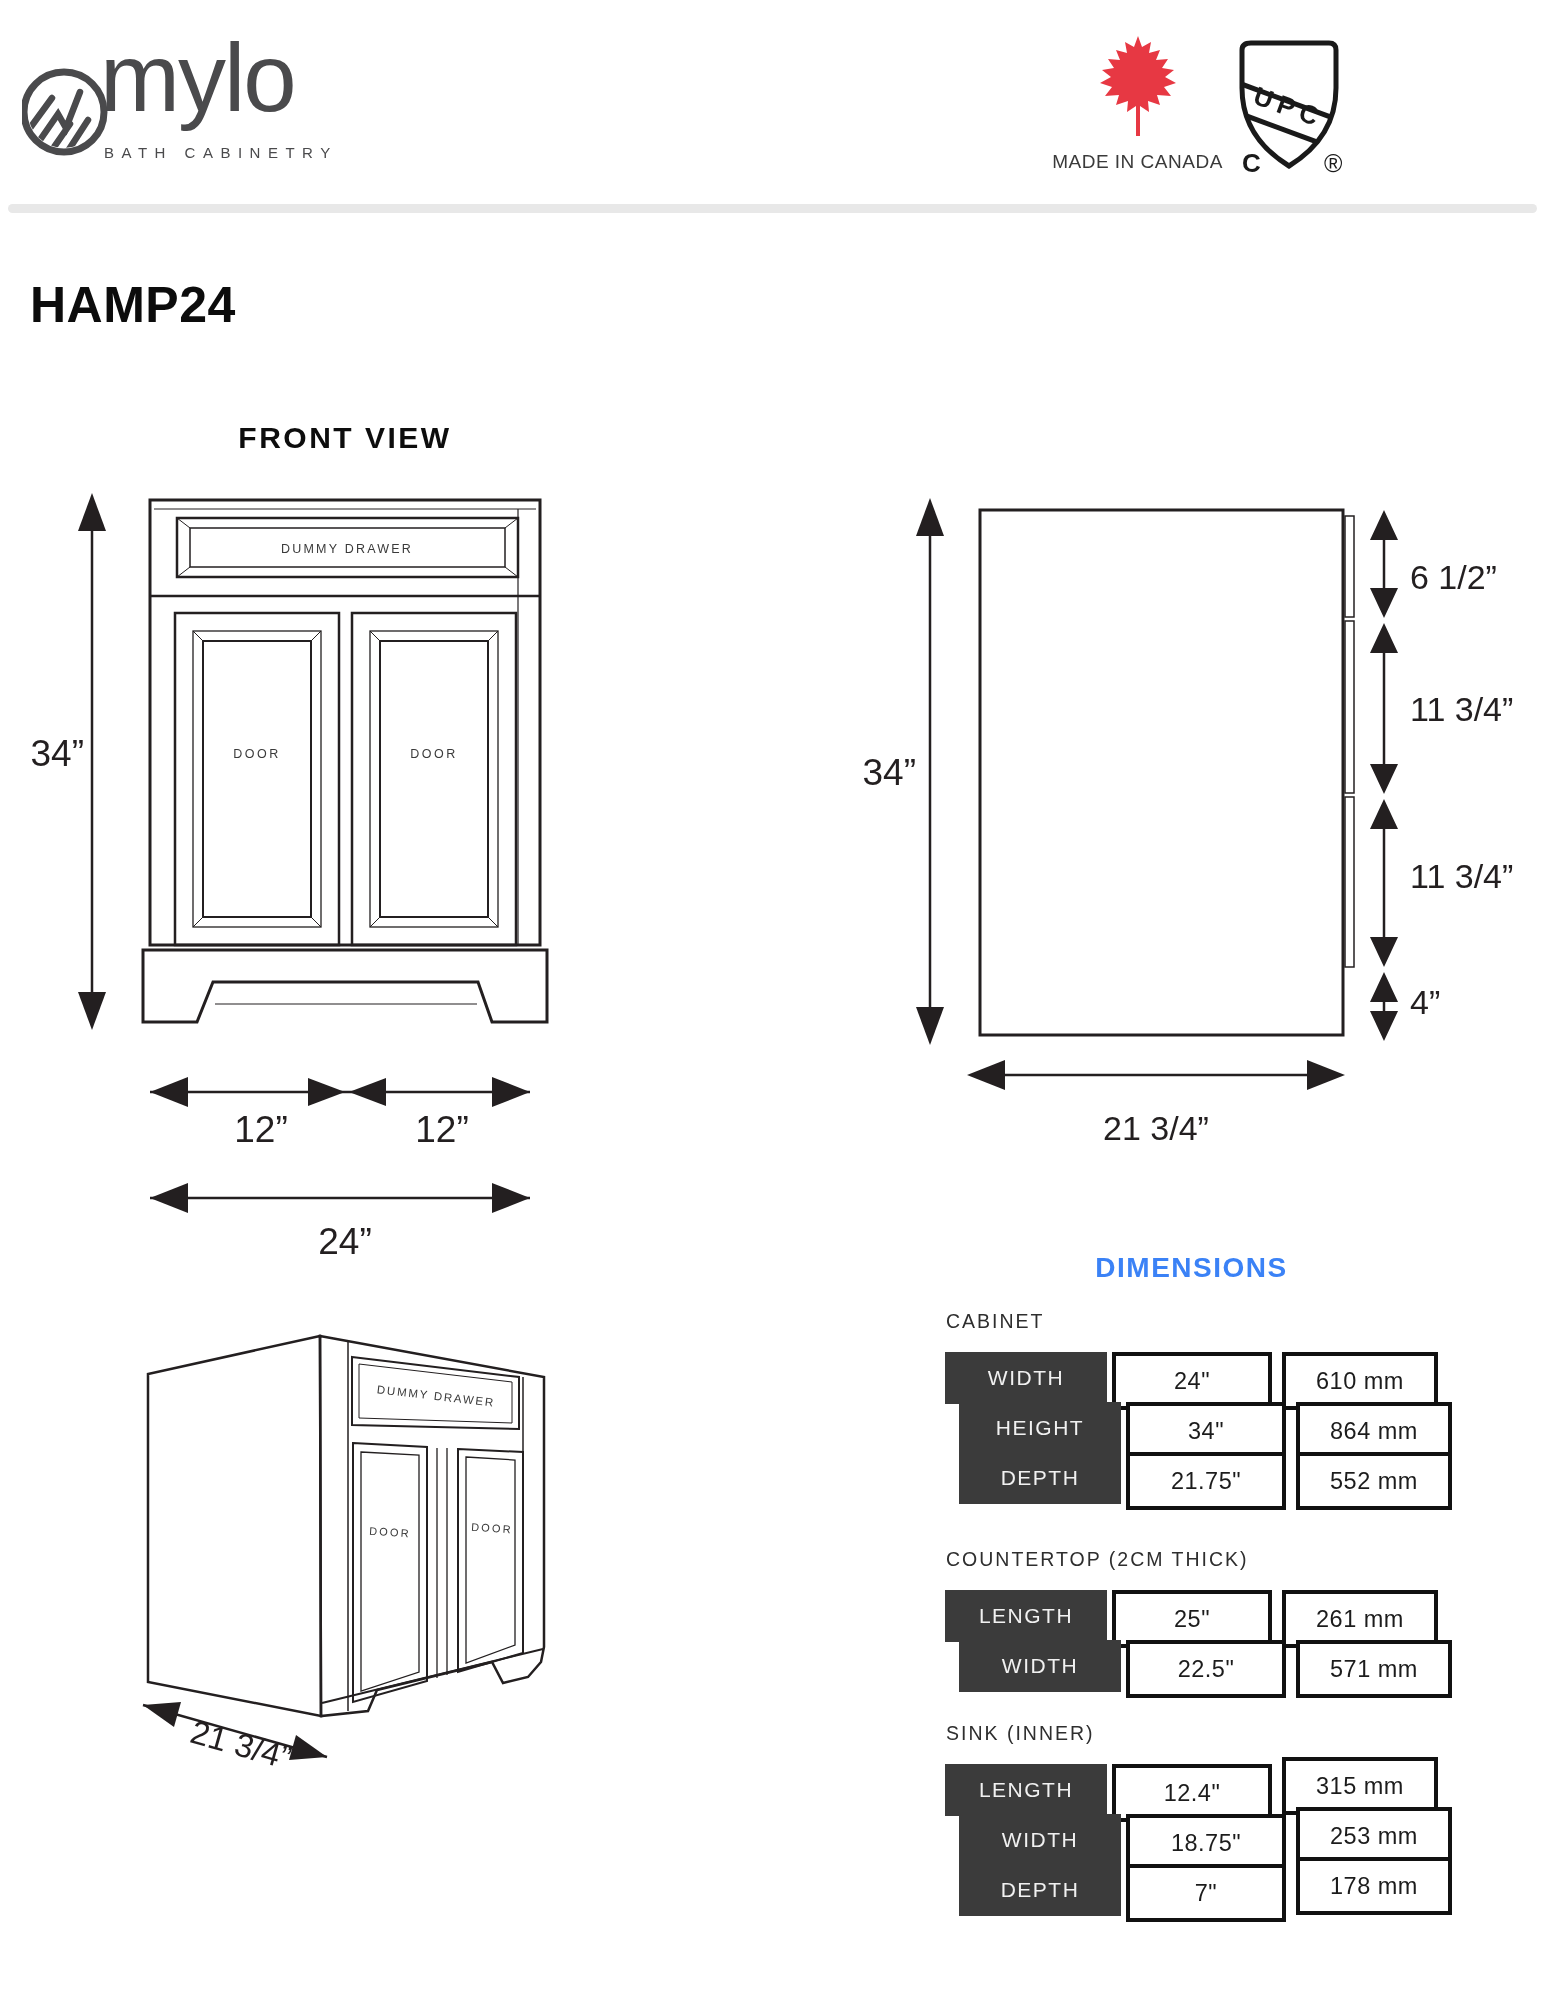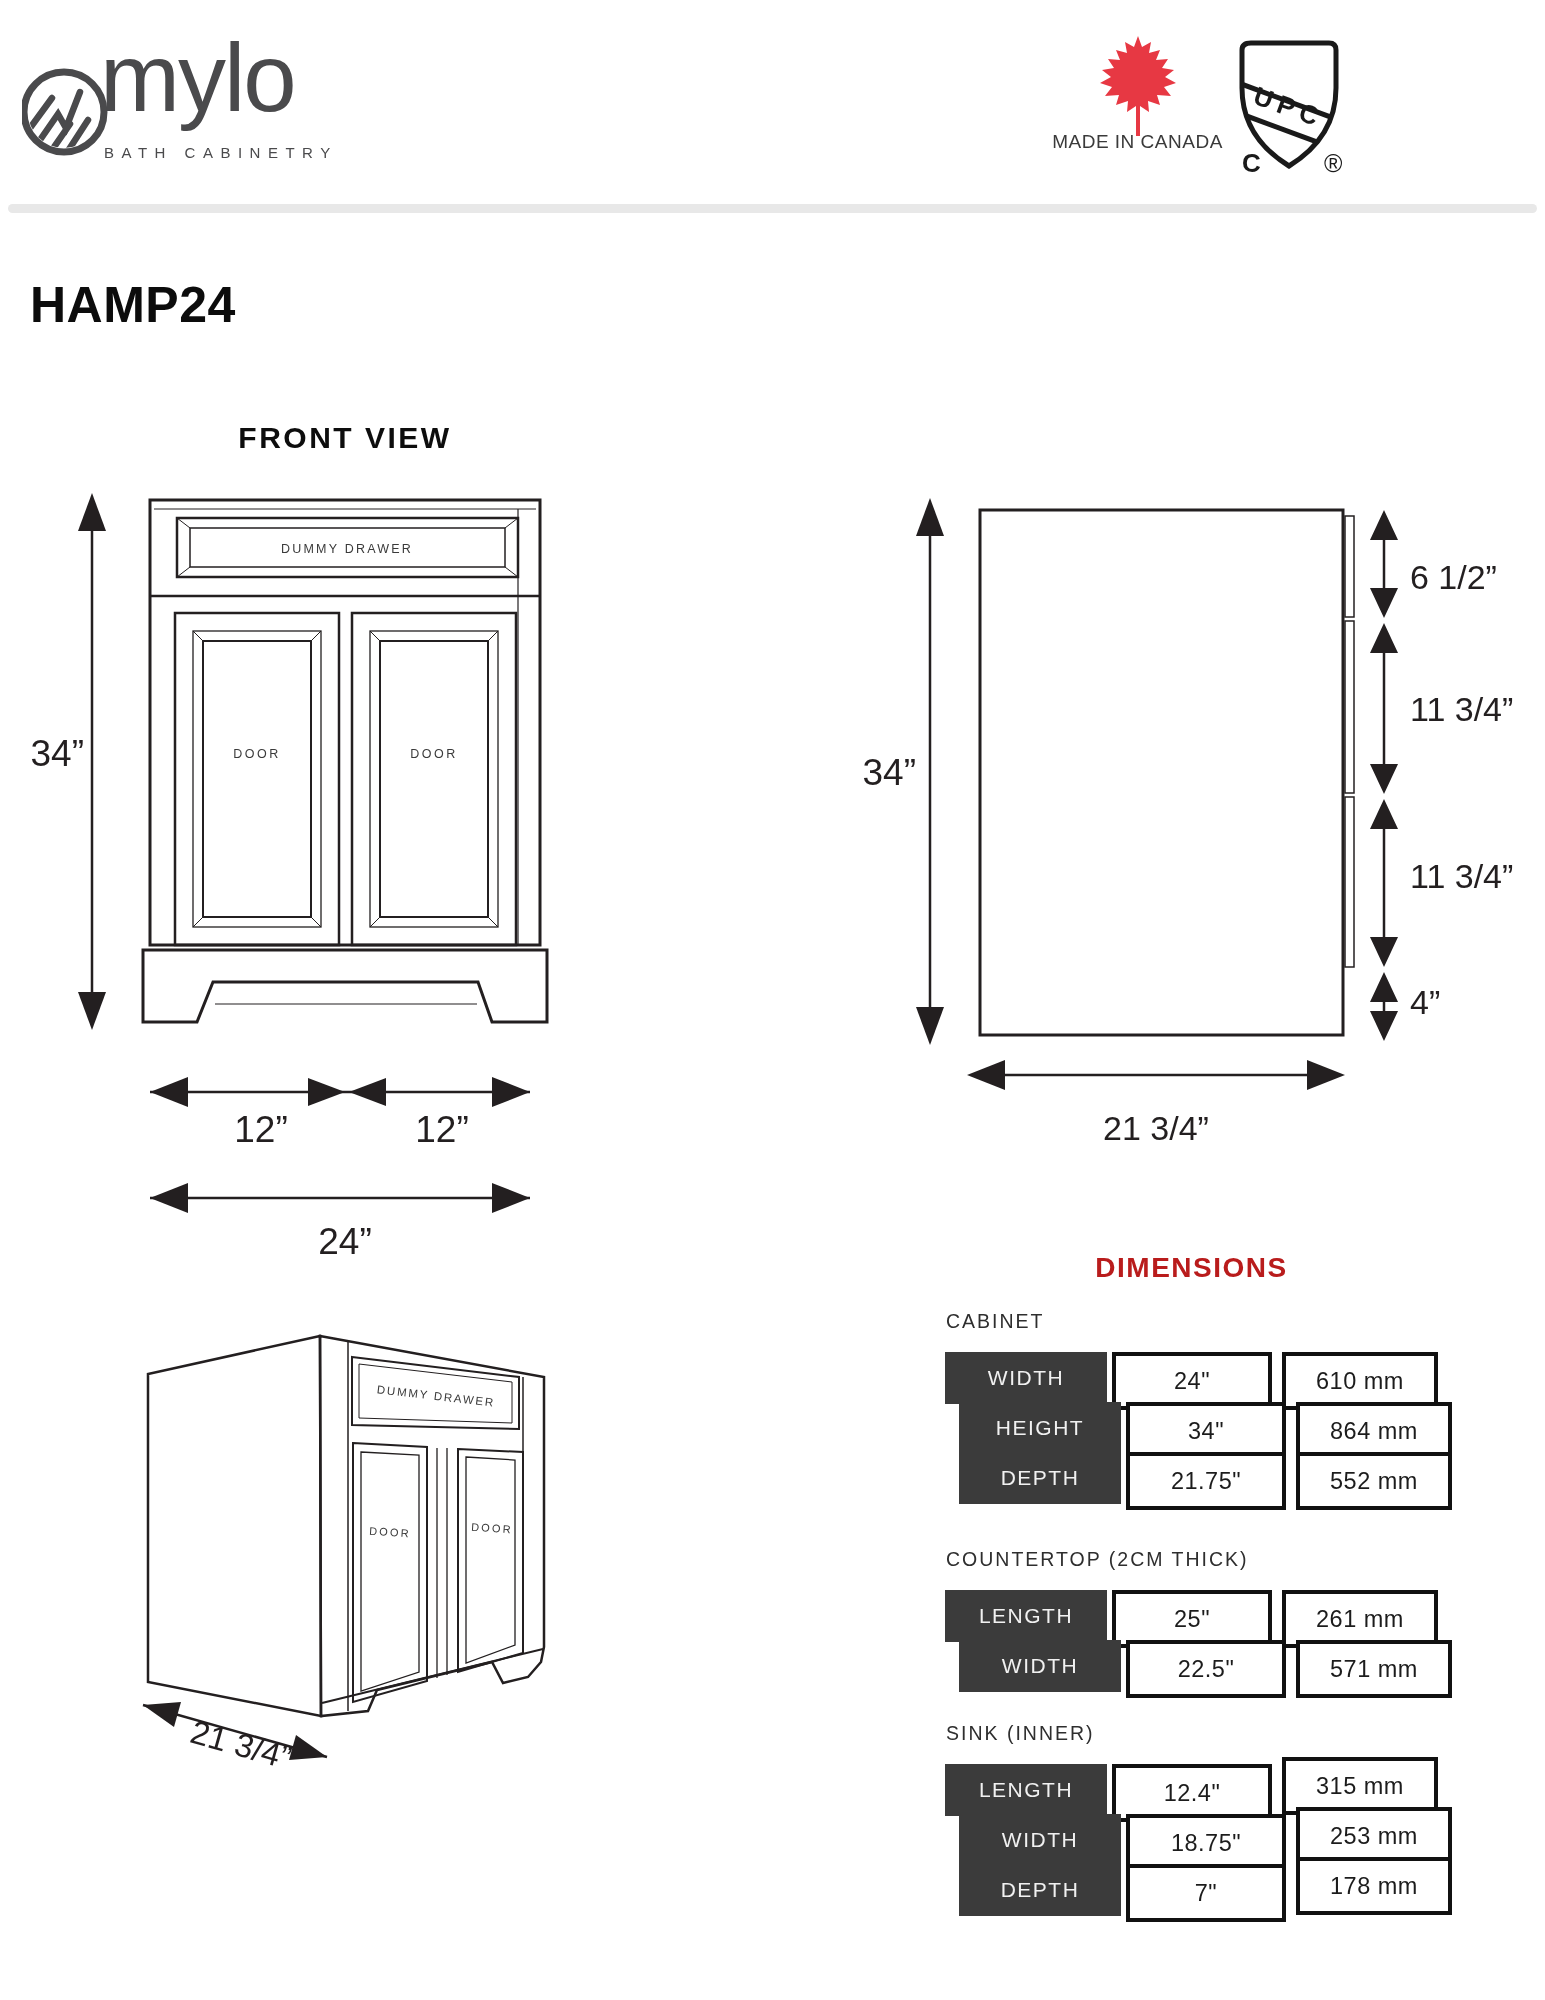--- a/index.html
+++ b/index.html
@@ -4,36 +4,36 @@
 <style>
   html,body{margin:0;padding:0;background:#ffffff;}
   .page{position:relative;width:1545px;height:2000px;background:#fff;overflow:hidden;
         font-family:"Liberation Sans", sans-serif;color:#1a1a1a;}
   .abs{position:absolute;}
 
   
   .wordmark{position:absolute;left:100px;top:30px;font-size:96px;font-weight:500;color:#4a4a4c;
             letter-spacing:-2px;line-height:1;}
   .tagline{position:absolute;left:104px;top:144px;font-size:15px;color:#4a4a4c;letter-spacing:7.5px;font-weight:400;}
-  .madein{position:absolute;left:1040px;top:131px;width:195px;text-align:center;font-size:19px;color:#3a3a3a;letter-spacing:0.5px;}
+  .madein{position:absolute;left:1040px;top:151px;width:195px;text-align:center;font-size:19px;color:#3a3a3a;letter-spacing:0.5px;}
   .divider{position:absolute;left:8px;top:204px;width:1529px;height:9px;background:#e8e8e8;border-radius:5px;}
   .model-title{position:absolute;left:30px;top:276px;font-size:50px;font-weight:800;color:#0c0c0c;letter-spacing:0.5px;}
 
   .view-title{position:absolute;width:400px;text-align:center;font-size:30px;font-weight:800;
               color:#0d0d0d;letter-spacing:2.5px;}
 
   
   svg{display:block;}
   .lw{stroke:#231f20;fill:none;}
   .dimtxt{font-family:"Liberation Sans",sans-serif;fill:#231f20;}
   .drawtxt{font-family:"Liberation Sans",sans-serif;fill:#3a3a3a;}
 
   
   .dims-title{position:absolute;left:945px;top:1252px;width:493px;text-align:center;
-              font-size:28px;font-weight:800;letter-spacing:1.5px;color:#b91c1c;}
+              font-size:28px;font-weight:800;letter-spacing:1.5px;color:#3b82f6;}
   .dim-section{position:absolute;left:945px;width:510px;}
   .dim-sec-title{font-size:19.5px;letter-spacing:2px;color:#2e2e2e;margin:0 0 0 1px;}
   .dim-rows{margin-top:19px;}
   .dim-row{display:flex;align-items:flex-start;height:58px;}
   .dim-row + .dim-row{margin-top:-8px;padding-left:14px;}
   .cell{display:flex;align-items:center;justify-content:center;box-sizing:border-box;}
   .cell-label{width:162px;height:52px;background:#3b3b3b;color:#f1f1f1;font-size:21px;letter-spacing:1.5px;}
   .cell-val{height:58px;border:4px solid #111;background:#fff;font-size:23.5px;color:#1c1c1c;letter-spacing:0.5px;}
   .cell-inch{width:160px;margin-left:5px;}
   .cell-mm{width:156px;margin-left:10px;}

